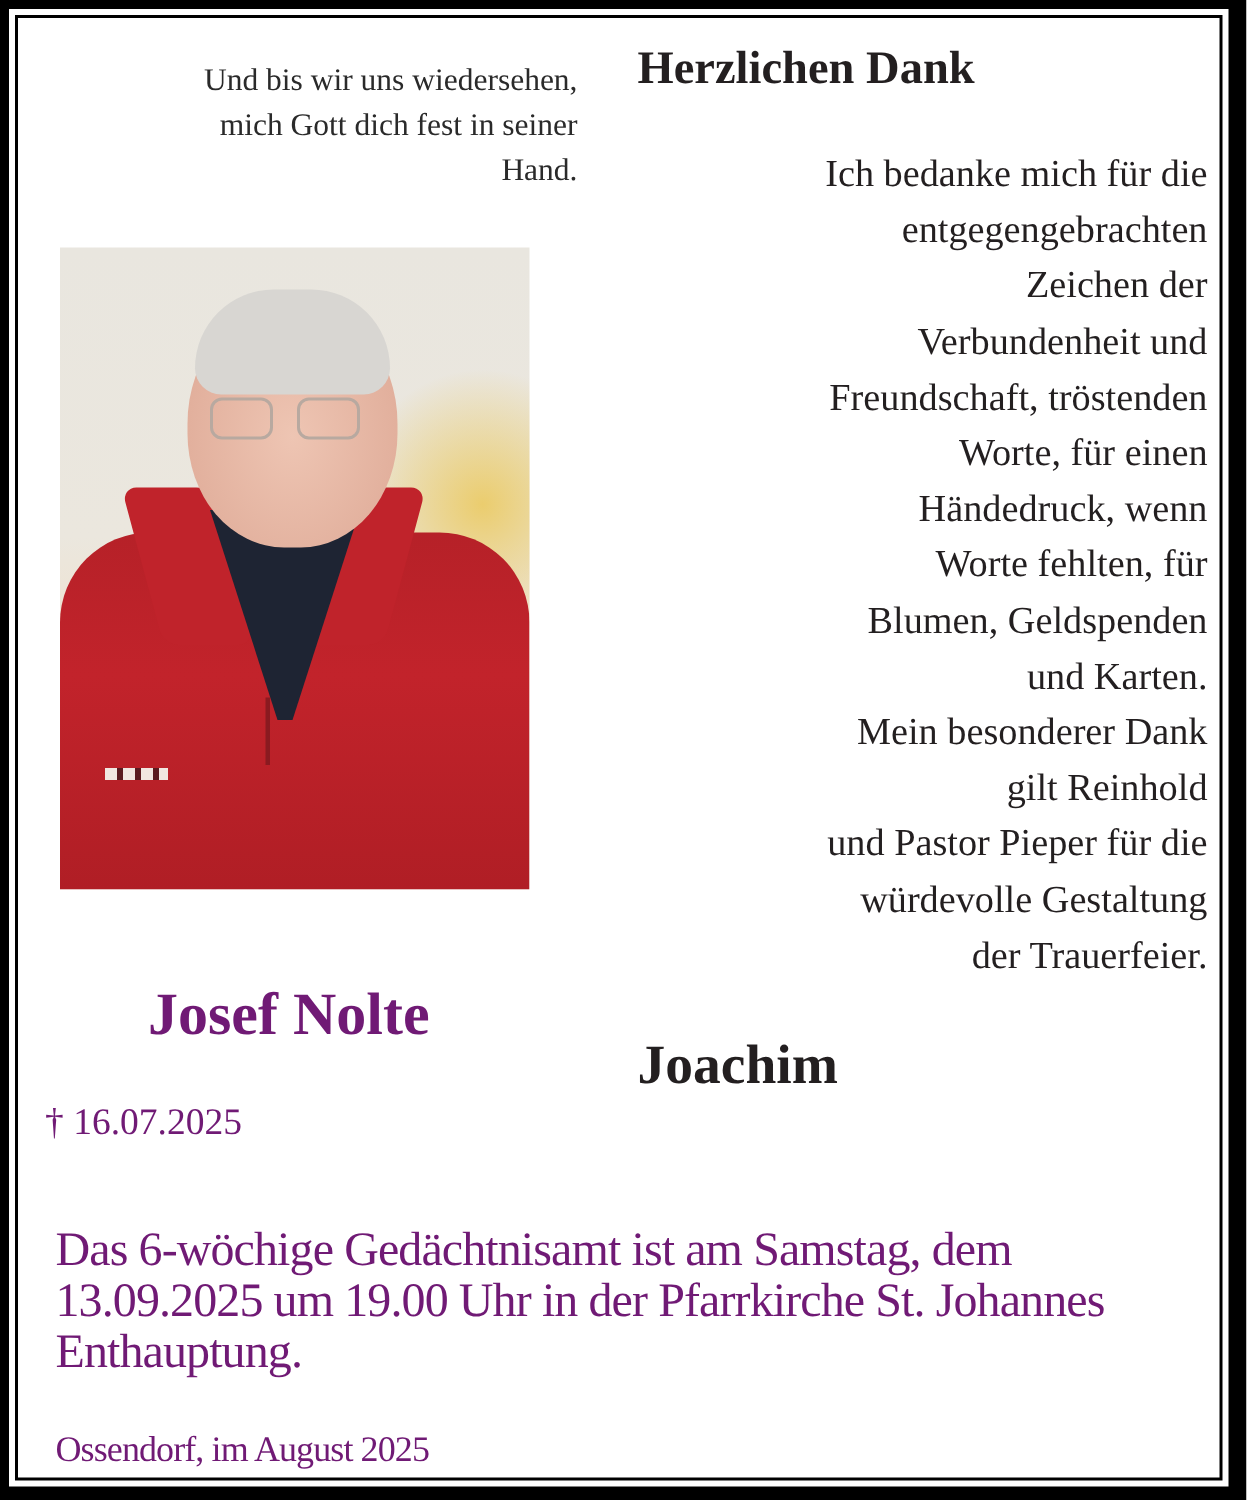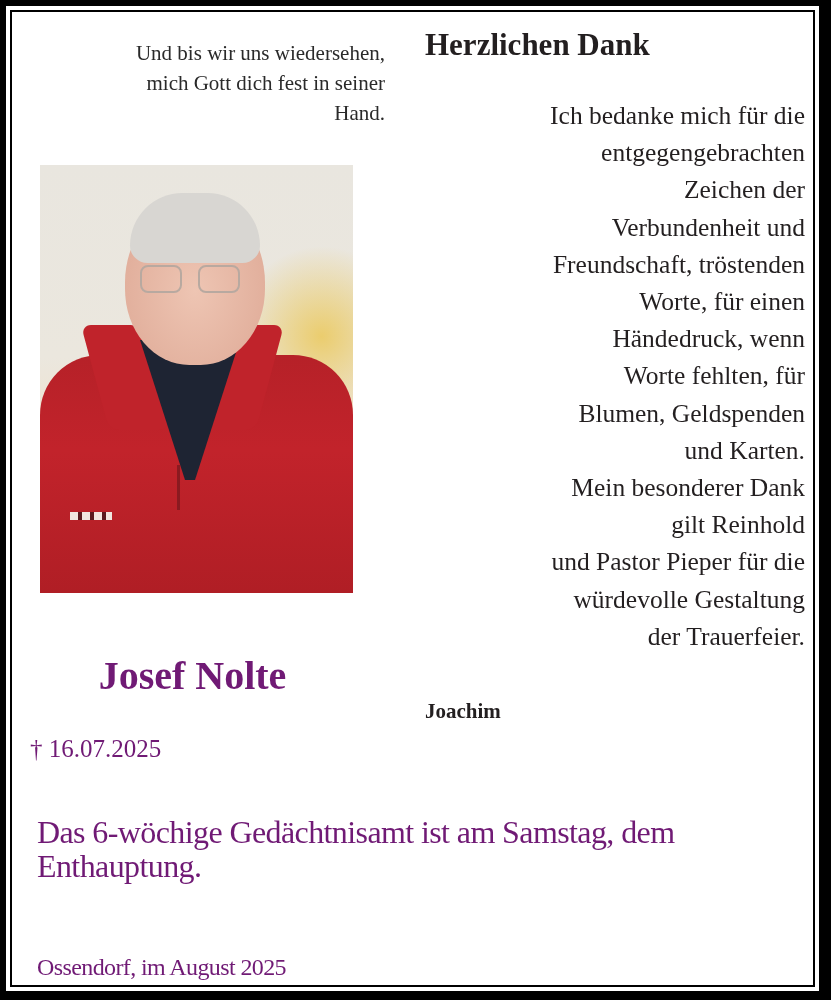--- a/index.html
+++ b/index.html
@@ -90,21 +90,21 @@
 
     .thanks-title {
       position: absolute; left: 425px; top: 24px; font-weight: bold; font-size: 31px; line-height: 42px;
     }
     .thanks-body {
       position: absolute; left: 425px; top: 97px; width: 380px;
       font-size: 25.5px; line-height: 37.2px;
     }
     .thanks-body span { display: block; white-space: nowrap; text-align: right; }
     .signature {
-      position: absolute; left: 425px; top: 692px; font-weight: bold; font-size: 21px; line-height: 38px;
+      position: absolute; left: 425px; top: 692px; font-weight: bold; font-size: 37px; line-height: 38px;
     }
 
     .notice {
       position: absolute; left: 37px; top: 815px; width: 760px;
       font-size: 32px; line-height: 34px; letter-spacing: -0.6px;
     }
     .notice span { display: block; white-space: nowrap; }
     .place-date {
       position: absolute; left: 37px; top: 951px; font-size: 24px; line-height: 32px; letter-spacing: -0.6px;
     }
@@ -154,15 +154,16 @@
   <span>Mein besonderer Dank</span>
   <span>gilt Reinhold</span>
   <span>und Pastor Pieper für die</span>
   <span>würdevolle Gestaltung</span>
   <span>der Trauerfeier.</span>
 </div>
 <div class="signature serif2">Joachim</div>
 
 <div class="notice serif">
   <span>Das 6-wöchige Gedächtnisamt ist am Samstag, dem</span>
+  <span>13.09.2025 um 19.00 Uhr in der Pfarrkirche St. Johannes</span>
   <span>Enthauptung.</span>
 </div>
 <div class="place-date serif">Ossendorf, im August 2025</div>
 
 </body></html>

